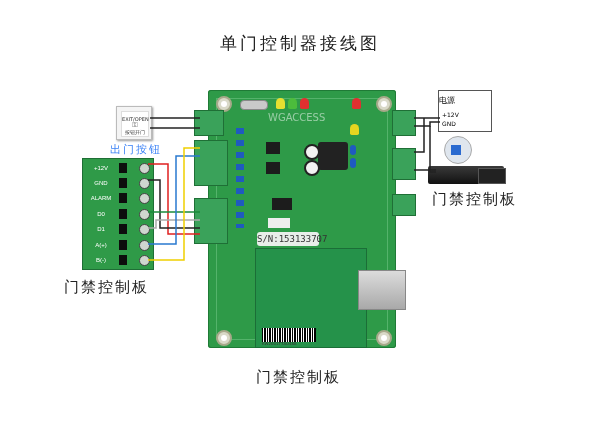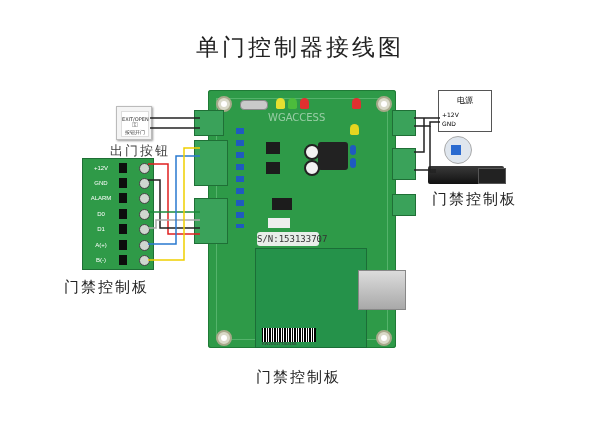--- a/index.html
+++ b/index.html
@@ -1,22 +1,22 @@
 <!DOCTYPE html>
 <html><head>
   <meta charset="utf-8">
   <style>
     html, body { margin: 0; padding: 0; }
     body {
       width: 600px; height: 424px; background: #ffffff; position: relative; overflow: hidden;
       font-family: "DejaVu Sans", sans-serif;
     }
     .abs { position: absolute; }
-    .title { left: 0; width: 600px; top: 32px; text-align: center; font-size: 23px; letter-spacing: 3px; color: #222; font-family: Liberation Mono, monospace; }
-    .label { font-size: 13px; color: #404040; letter-spacing: 2px; white-space: nowrap; }
+    .title { left: 0; width: 600px; top: 32px; text-align: center; font-size: 17px; letter-spacing: 3px; color: #222; font-family: Liberation Mono, monospace; }
+    .label { font-size: 11px; color: #3b82f6; letter-spacing: 2px; white-space: nowrap; }
     .label-big { font-size: 15px; color: #222; letter-spacing: 2px; white-space: nowrap; }
 
     
     .pcb { left: 208px; top: 90px; width: 188px; height: 258px; background: #2e9a48; border-radius: 3px;
       box-shadow: inset 0 0 0 1px #1f7a36; }
     .pcb::before { content: ""; position: absolute; inset: 8px; border: 1px solid rgba(200,255,210,0.25); }
     .hole { width: 12px; height: 12px; border-radius: 50%; background: #d9d9c8; border: 2px solid #a7a98a; }
     .hole::after { content: ""; position: absolute; left: 3px; top: 3px; width: 6px; height: 6px; border-radius: 50%; background: #fff; }
     .led { width: 9px; height: 11px; border-radius: 5px 5px 2px 2px; }
     .resistor { width: 26px; height: 8px; background: #c9c9c9; border-radius: 4px; border: 1px solid #888; }
@@ -39,21 +39,21 @@
     .reader-row .pin { position: absolute; left: 4px; width: 28px; font-size: 6px; color: #fff; text-align: center; line-height: 14px; font-family: "Liberation Sans", sans-serif; }
     .reader-row .slot { position: absolute; left: 36px; top: 2px; width: 8px; height: 10px; background: #0d0d0d; }
     .reader-row .rscrew { position: absolute; left: 56px; top: 2px; width: 9px; height: 9px; border-radius: 50%; background: #cfd6cf; border: 1px solid #444; }
 
     
     .exitbtn { left: 116px; top: 106px; width: 34px; height: 32px; background: #f4f4f4; border: 1px solid #bbb; box-shadow: 1px 1px 2px #999; }
     .exitbtn .inner { position: absolute; left: 4px; top: 4px; width: 26px; height: 24px; background: #fff; border: 1px solid #ddd; font-size: 5px; text-align: center; color: #333; }
 
     
     .psu { left: 438px; top: 90px; width: 52px; height: 40px; border: 1px solid #555; background: #fff; }
-    .psu .ptitle { position: absolute; left: 0; width: 52px; top: 4px; text-align: center; font-size: 8px; }
+    .psu .ptitle { position: absolute; left: 0; width: 52px; top: 4px; text-align: left; font-size: 8px; }
     .psu .pline { position: absolute; left: 3px; font-size: 6px; }
 
     
     .lock { left: 428px; top: 166px; width: 76px; height: 18px; background: linear-gradient(#3a3a3a,#111); border-radius: 2px; }
     .lockplate { left: 478px; top: 168px; width: 26px; height: 14px; background: #222; border: 1px solid #555; }
     .lockcircle { left: 444px; top: 136px; width: 26px; height: 26px; border-radius: 50%; background: #dfe6ee; border: 1px solid #aaa; }
     .lockcircle .blue { position: absolute; left: 6px; top: 8px; width: 10px; height: 10px; background: #2a6ad0; }
 
     svg.wires { position: absolute; left: 0; top: 0; width: 600px; height: 424px; pointer-events: none; }
   </style>

